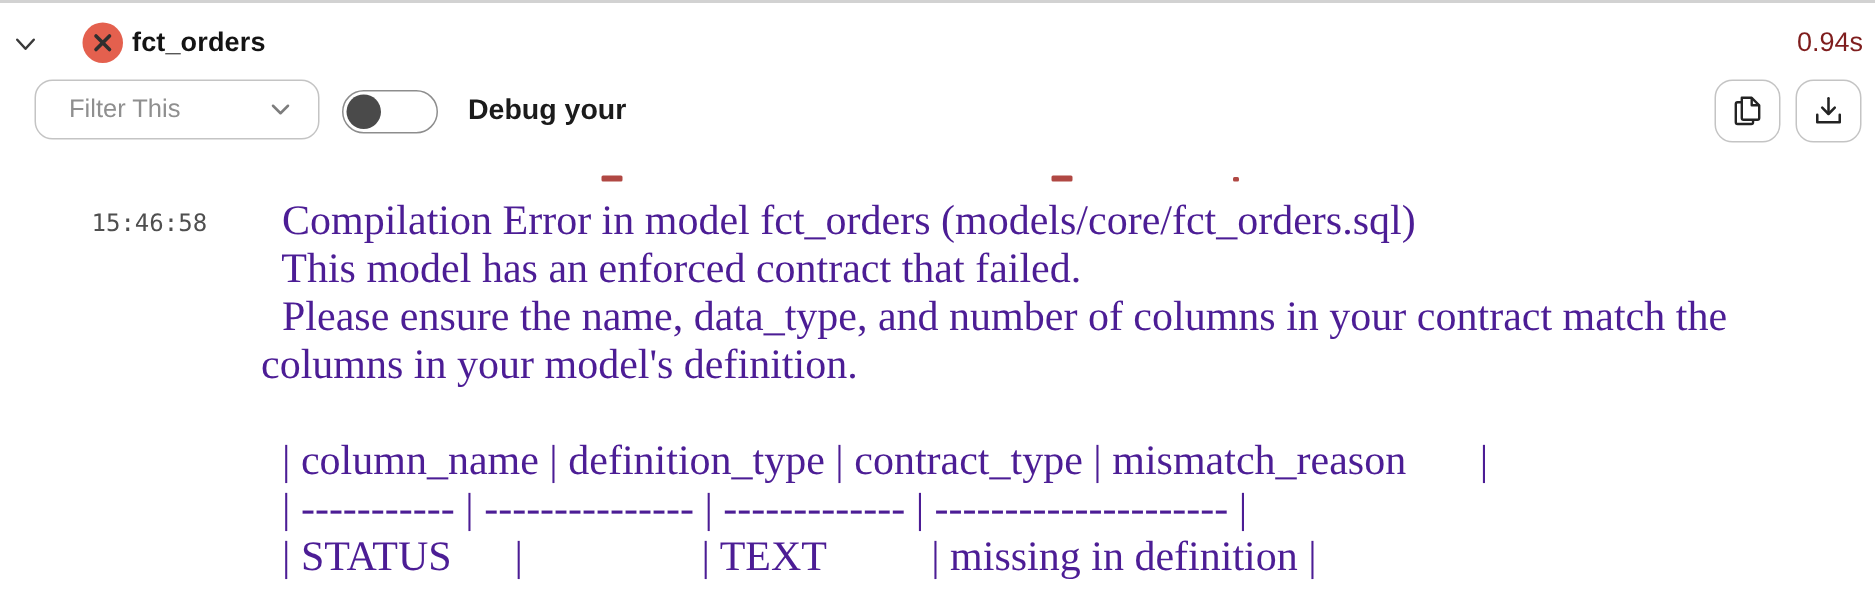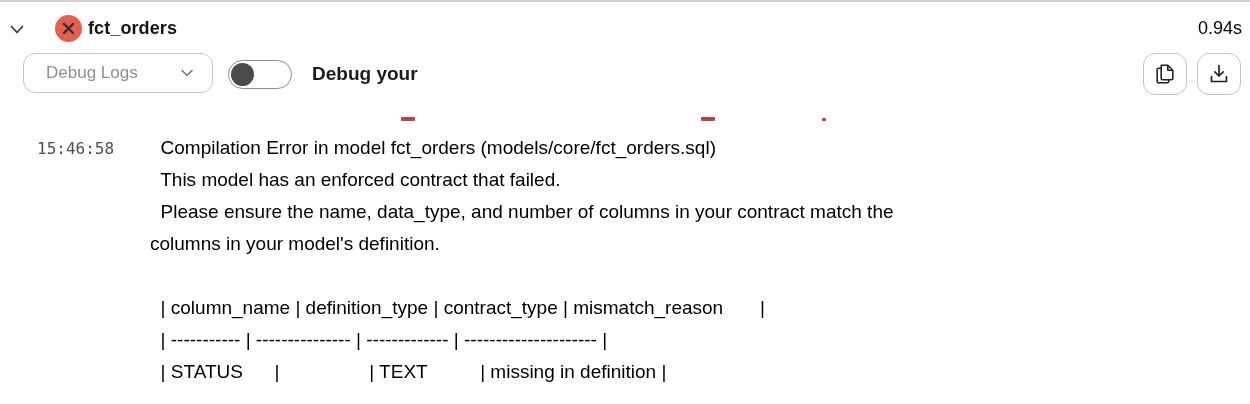--- a/index.html
+++ b/index.html
@@ -27,21 +27,21 @@
     display: flex; align-items: center; justify-content: center;
   }
   .model-title {
     position: absolute; left: 88px; top: 16px;
     font-size: 18px; font-weight: 700; color: #141414;
     letter-spacing: 0.1px;
     text-align: center;
   }
   .duration {
     position: absolute; right: 8px; top: 16px;
-    font-size: 18px; font-weight: 400; color: #000000;
+    font-size: 18px; font-weight: 400; color: #7f1d1d;
   }
 
   
   .filter-btn {
     position: absolute; left: 23px; top: 51px;
     width: 190px; height: 40px;
     background: #fff; border: 1.5px solid #c4c4c4; border-radius: 12px;
     display: flex; align-items: center;
     padding: 0 18px 0 22px; cursor: pointer;
   }
@@ -85,25 +85,26 @@
   
   .log-entry {
     position: absolute; left: 37px; top: 130px;
     display: flex; align-items: flex-start;
   }
   .log-ts {
     width: 113px;
     font-family: "DejaVu Sans Mono", monospace;
     font-size: 16px; line-height: 32px; color: #4f4f4f;
     padding-top: 1px;
+    margin-left: 24px;
   }
   .log-msg {
     margin: 0;
-    font-family: Liberation Sans, sans-serif;
-    font-size: 19px; line-height: 32px; color: #000000;
+    font-family: Liberation Serif, serif;
+    font-size: 28px; line-height: 32px; color: #4c1d95;
     white-space: pre;
   }
 
   svg { display: block; }
 </style>
 </head>
 <body>
 
 <div>
 
@@ -124,21 +125,21 @@
     </span>
   </div>
 
   <div class="model-title">fct_orders</div>
   <div class="duration">0.94s</div>
 </div>
 
 <div>
 
   <button class="filter-btn">
-    <span class="label">Debug Logs</span>
+    <span class="label">Filter This</span>
     <span>
       <svg width="14" height="10" viewBox="0 0 14 10">
         <polyline points="2,2.5 7,7.5 12,2.5" fill="none" stroke="#7d7d7d" stroke-width="1.7" stroke-linecap="round" stroke-linejoin="round"></polyline>
       </svg>
     </span>
   </button>
 
   <button class="toggle">
     <span class="knob"></span>
   </button>

